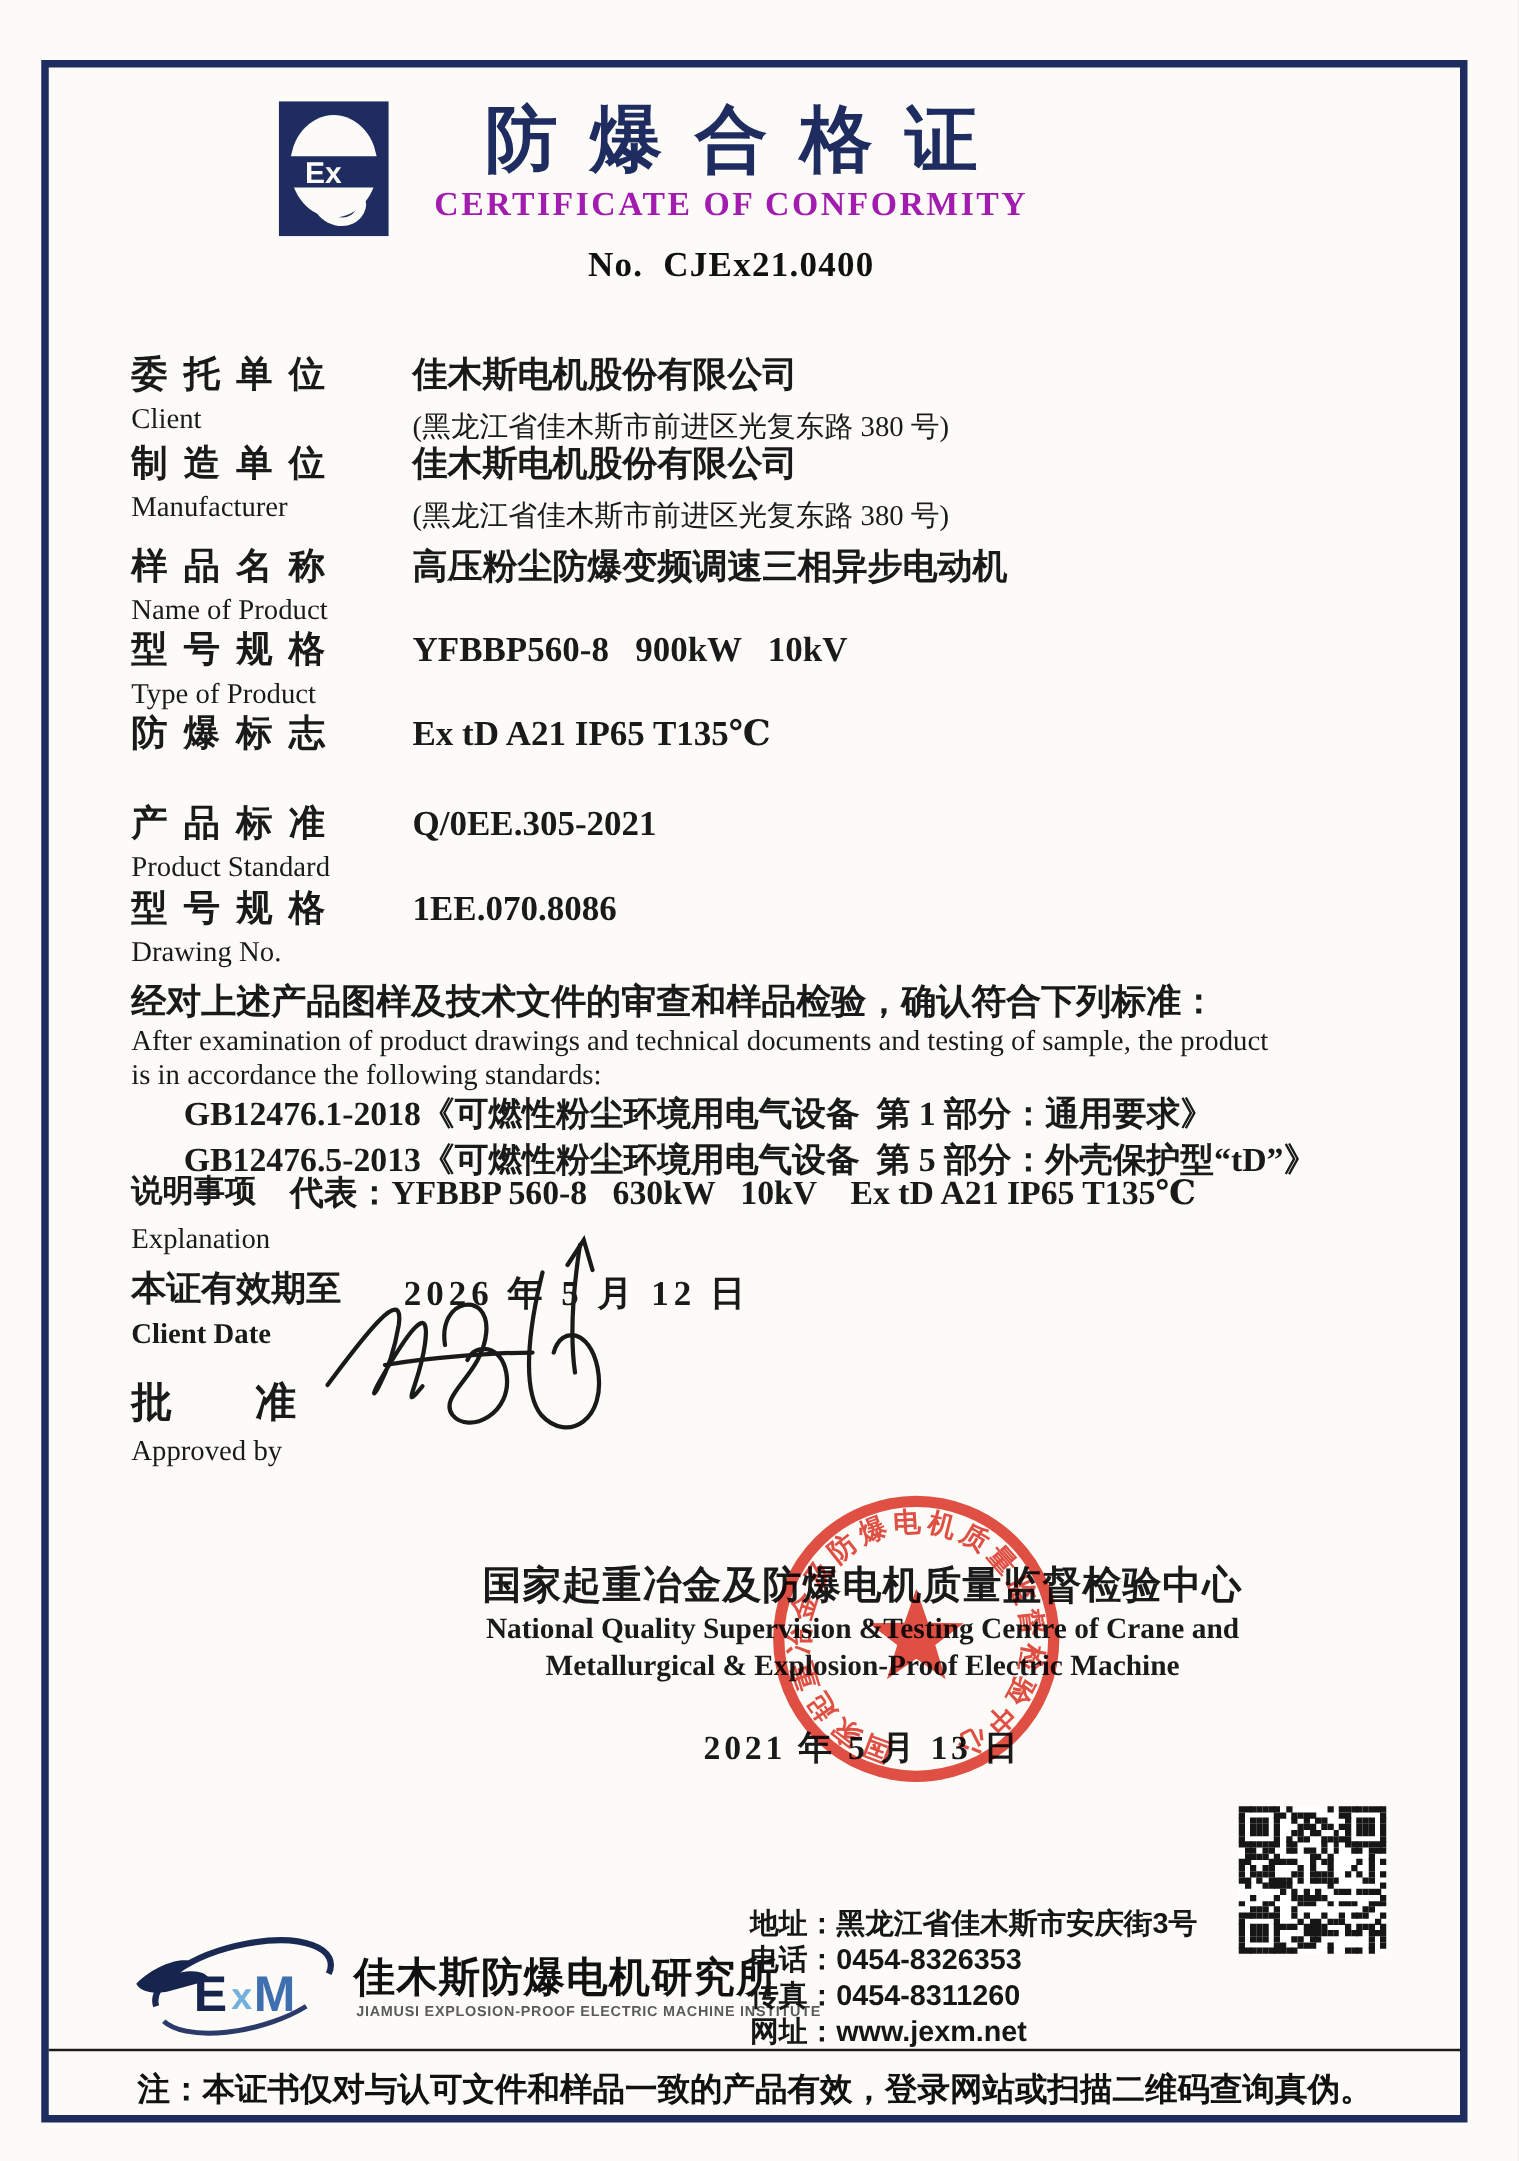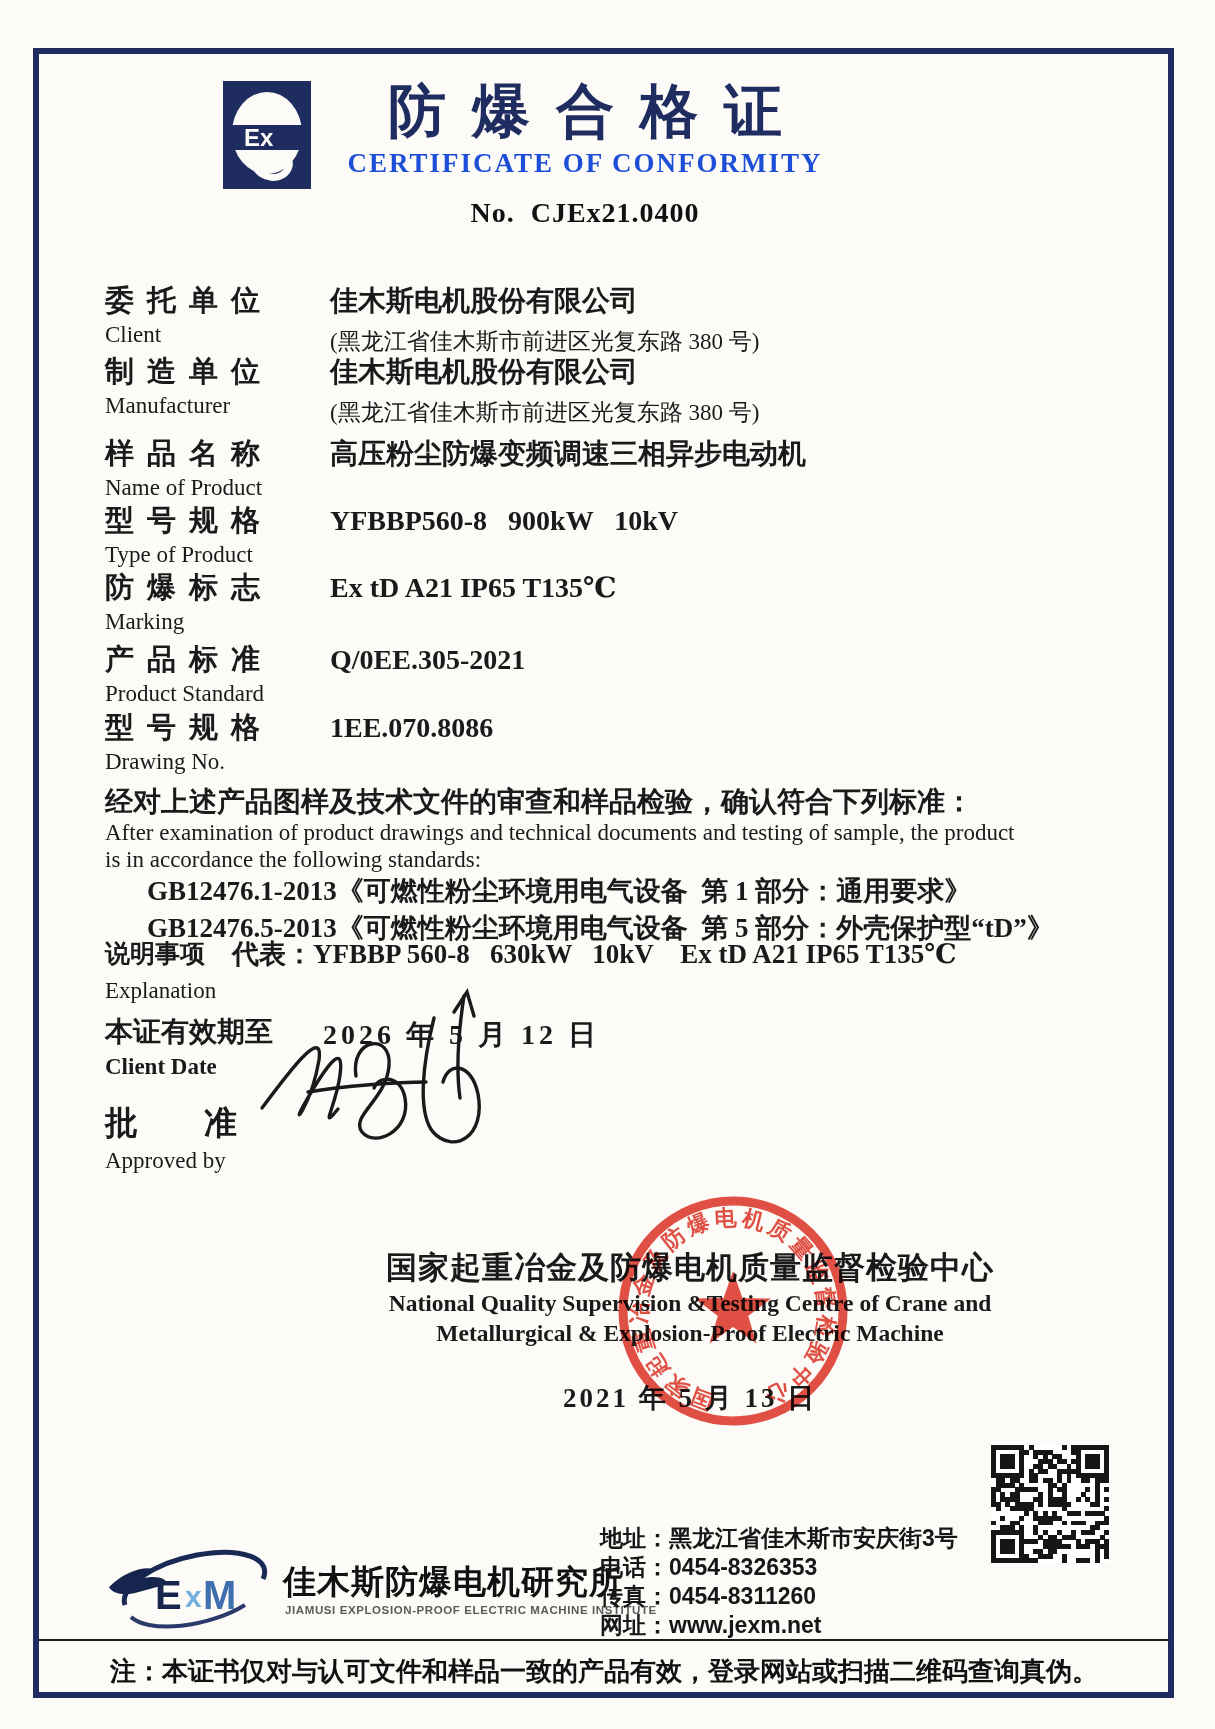--- a/index.html
+++ b/index.html
@@ -8,21 +8,21 @@
     background:#fcfbf7;color:#1a1a1a;overflow:hidden;
     font-family:"Liberation Serif","DejaVu Serif",serif;
   }
   .borderbox{
     position:absolute;left:33px;top:48px;width:1141px;height:1650px;
     border:6px solid #1f2c60;box-sizing:border-box;
   }
   
   .header{position:absolute;left:240px;top:80px;width:690px;text-align:center;}
   .title-cn{font-size:58px;font-weight:700;color:#1f2c60;letter-spacing:26px;padding-left:26px;line-height:64px;}
-  .title-en{font-size:27px;font-weight:700;color:#1d4ed8;letter-spacing:2px;margin-top:4px;}
+  .title-en{font-size:27px;font-weight:700;color:#a21caf;letter-spacing:2px;margin-top:4px;}
   .cert-no{font-size:28px;font-weight:700;color:#111;margin-top:18px;letter-spacing:1px;white-space:pre;}
   
   .ex-logo{position:absolute;left:223px;top:81px;width:88px;height:108px;}
   
   .frow{position:absolute;left:105px;width:1010px;}
   .cnl{font-size:29px;font-weight:700;letter-spacing:13px;line-height:33px;white-space:pre;}
   .enl{font-size:23px;line-height:26px;margin-top:5px;}
   .fv{position:absolute;left:225px;top:0;}
   .v1{font-size:28px;font-weight:700;white-space:pre;line-height:33px;}
   .v2{font-size:23px;margin-top:9px;white-space:pre;}
@@ -113,21 +113,20 @@
   </div>
   <div class="frow" style="top:504px">
     <div class="cnl">型号规格</div>
     <div class="enl">Type of Product</div>
     <div class="fv">
         <div class="v1">YFBBP560-8   900kW   10kV</div>
       </div>
   </div>
   <div class="frow" style="top:571px">
     <div class="cnl">防爆标志</div>
-    <div class="enl">Marking</div>
     <div class="fv">
         <div class="v1">Ex tD A21 IP65 T135℃</div>
       </div>
   </div>
   <div class="frow" style="top:643px">
     <div class="cnl">产品标准</div>
     <div class="enl">Product Standard</div>
     <div class="fv">
         <div class="v1">Q/0EE.305-2021</div>
       </div>
@@ -137,21 +136,21 @@
     <div class="enl">Drawing No.</div>
     <div class="fv">
         <div class="v1">1EE.070.8086</div>
       </div>
   </div>
 
   <div class="exam">
     <div class="icn">经对上述产品图样及技术文件的审查和样品检验，确认符合下列标准：</div>
     <div class="ien">After examination of product drawings and technical documents and testing of sample, the product</div>
     <div class="ien">is in accordance the following standards:</div>
-    <div class="std">GB12476.1-2013《可燃性粉尘环境用电气设备  第 1 部分：通用要求》</div>
+    <div class="std">GB12476.1-2018《可燃性粉尘环境用电气设备  第 1 部分：通用要求》</div>
     <div class="std">GB12476.5-2013《可燃性粉尘环境用电气设备  第 5 部分：外壳保护型“tD”》</div>
   </div>
 
   <div class="expl">
     <div class="lab">说明事项</div>
     <div class="val">代表：YFBBP 560-8   630kW   10kV    Ex tD A21 IP65 T135℃</div>
     <div class="en">Explanation</div>
   </div>
 
   <div class="validrow">

